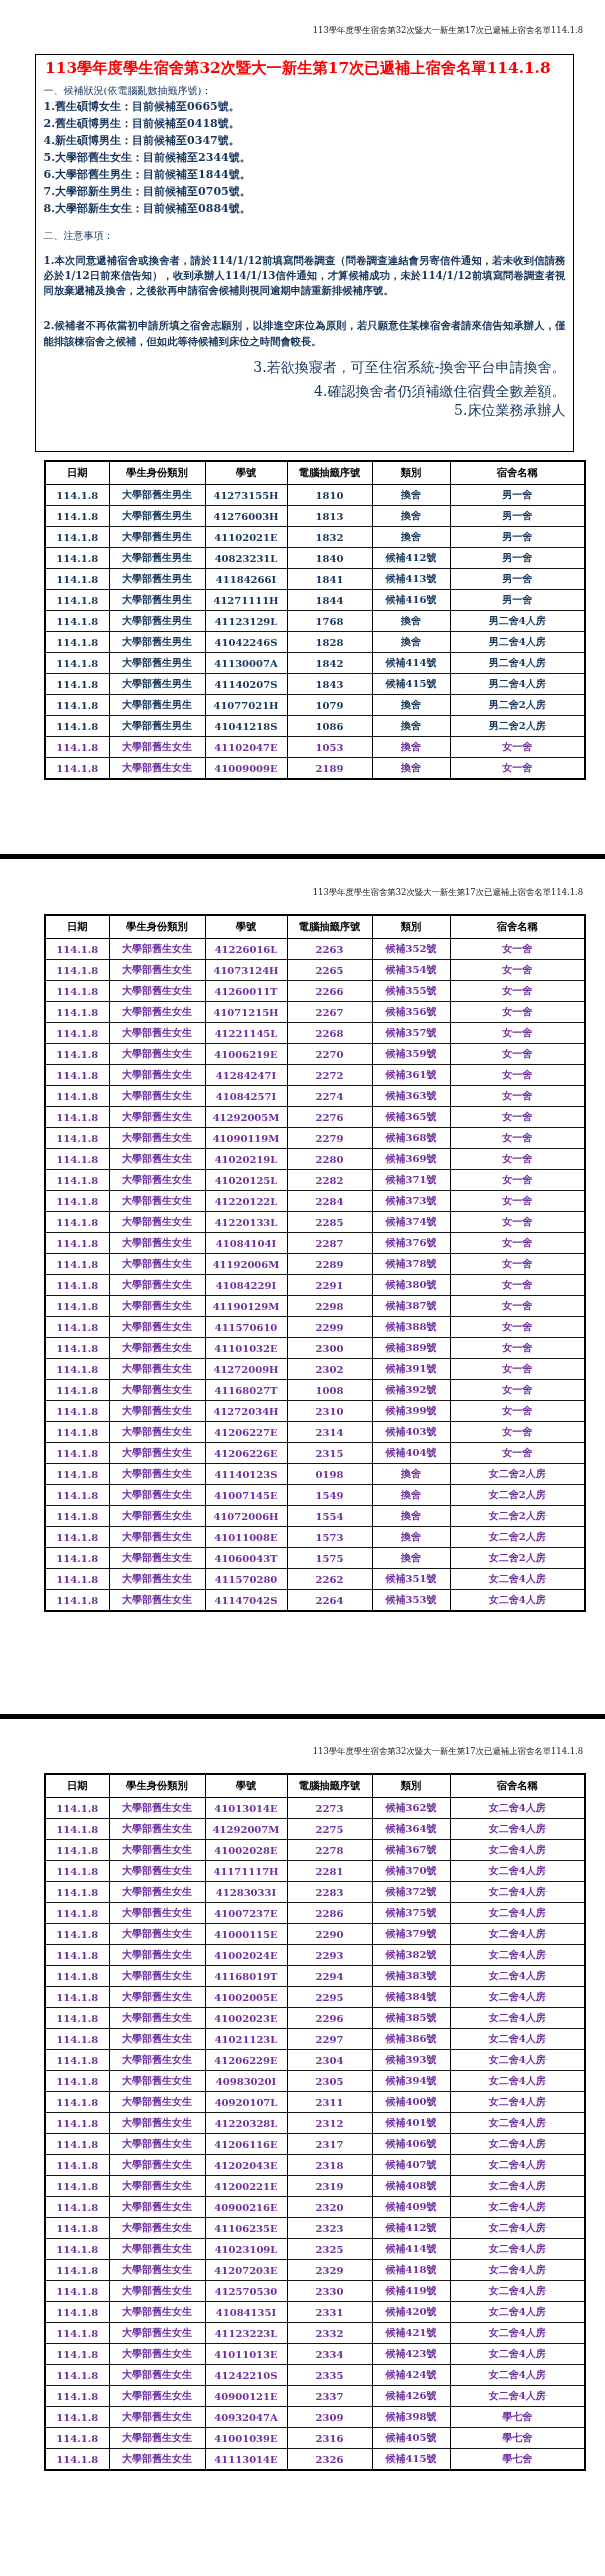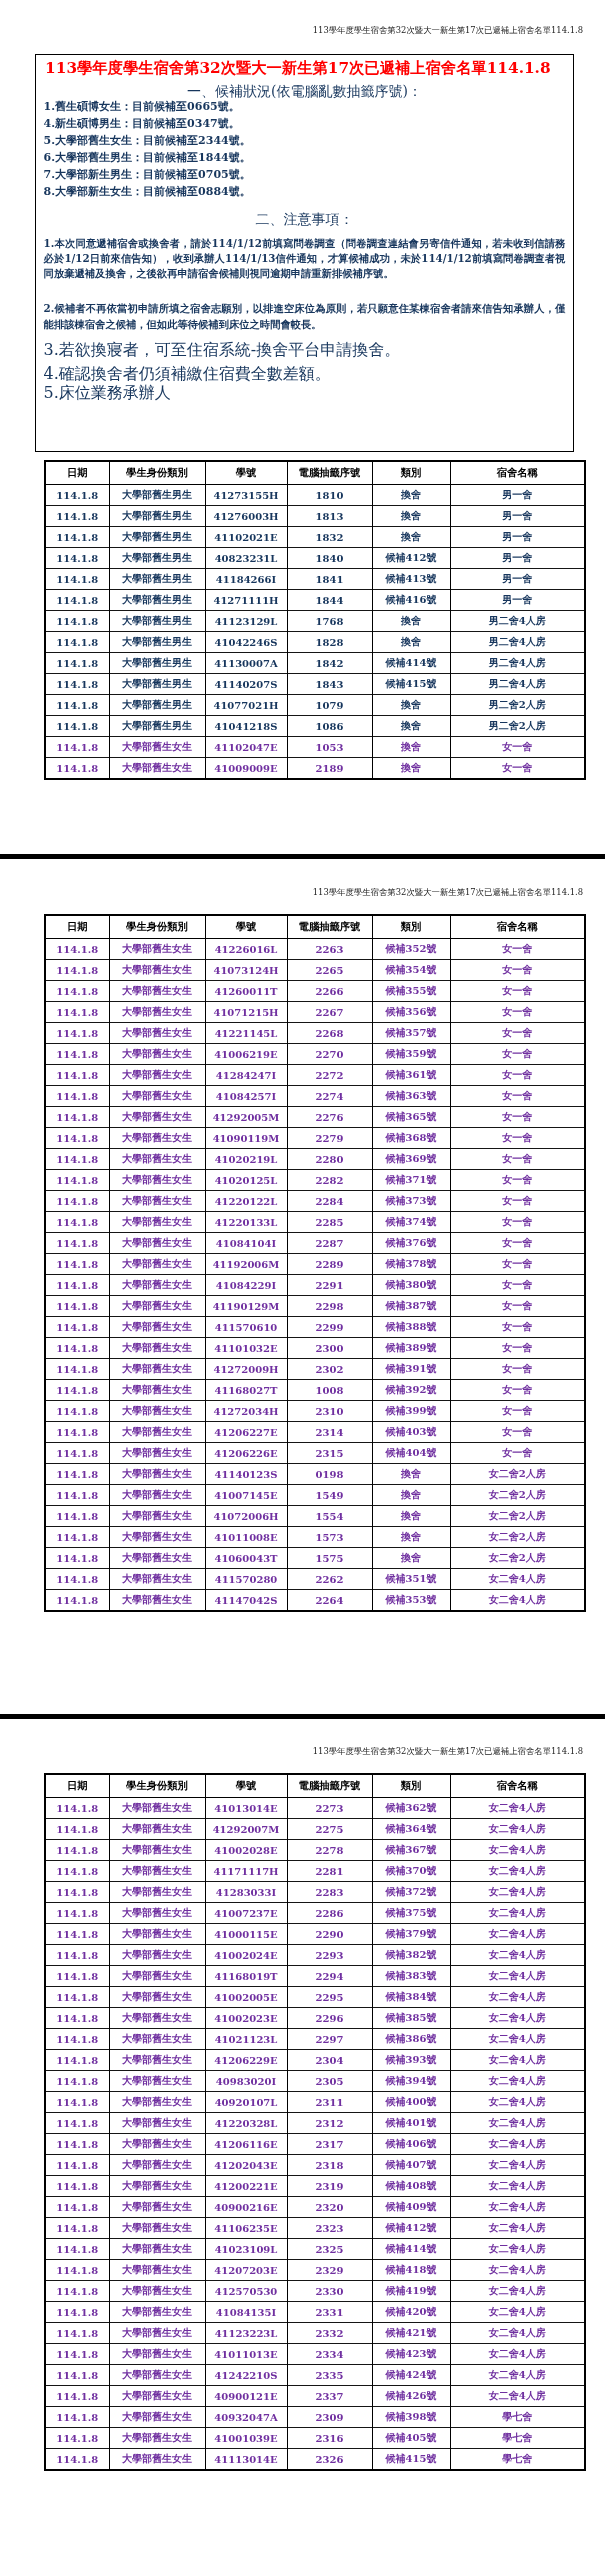--- a/index.html
+++ b/index.html
@@ -19,26 +19,26 @@
 
   .notice-box{
     position:absolute;left:35px;top:54px;width:539px;height:398px;
     border:1.5px solid #000;box-sizing:border-box;padding:3.1px 7.6px 0 7.6px;
     color:#17365d;
   }
   .doc-title{
     color:#ff0000;font-weight:bold;font-size:15.3px;line-height:20.6px;
     white-space:nowrap;margin-left:1.5px;
   }
-  .sec-heading{font-size:14px;line-height:14.5px;margin-top:5.3px;color:#17365d;text-align:center;}
+  .sec-heading{font-size:10px;line-height:14.5px;margin-top:5.3px;color:#17365d;}
   .sec-heading.sec2{margin-top:11.4px;}
   .wl-item{font-size:11px;font-weight:bold;line-height:17px;color:#17365d;white-space:nowrap;}
   .note-bold{font-size:10.3px;font-weight:bold;line-height:15.3px;margin-top:9.2px;color:#17365d;text-align:justify;}
   .note-bold + .note-bold{margin-top:20px;}
-  .note-reg{font-size:16px;line-height:14.5px;margin-top:10.7px;color:#17365d;}
+  .note-reg{font-size:14px;line-height:14.5px;margin-top:10.7px;color:#17365d;text-align:right;}
   .note-reg + .note-reg{margin-top:10px;}
   .note-reg:last-child{margin-top:4.6px;}
   .contact-line{font-size:10px;line-height:12.2px;color:#17365d;white-space:nowrap;}
 
   table.roster{
     position:absolute;left:44px;width:540px;border-collapse:collapse;
     table-layout:fixed;text-align:center;border:2.3px solid #000;
     background:#fff;
   }
   .t1{top:460px}.t2{top:914px}.t3{top:1773px}
@@ -61,20 +61,21 @@
 
 <div id="doc">
 
   <div class="running-header rh1">113學年度學生宿舍第32次暨大一新生第17次已遞補上宿舍名單114.1.8</div>
 
   <div class="notice-box">
     <div class="doc-title">113學年度學生宿舍第32次暨大一新生第17次已遞補上宿舍名單114.1.8</div>
     <div class="sec-heading">一、候補狀況(依電腦亂數抽籤序號)：</div>
     <div>
         <div class="wl-item">1.舊生碩博女生：目前候補至0665號。</div>
+        <div class="wl-item">2.舊生碩博男生：目前候補至0418號。</div>
         <div class="wl-item">4.新生碩博男生：目前候補至0347號。</div>
         <div class="wl-item">5.大學部舊生女生：目前候補至2344號。</div>
         <div class="wl-item">6.大學部舊生男生：目前候補至1844號。</div>
         <div class="wl-item">7.大學部新生男生：目前候補至0705號。</div>
         <div class="wl-item">8.大學部新生女生：目前候補至0884號。</div>
       </div>
     <div class="sec-heading sec2">二、注意事項：</div>
     <div>
         <div class="note-bold">1.本次同意遞補宿舍或換舍者，請於114/1/12前填寫問卷調查（問卷調查連結會另寄信件通知，若未收到信請務必於1/12日前來信告知），收到承辦人114/1/13信件通知，才算候補成功，未於114/1/12前填寫問卷調查者視同放棄遞補及換舍，之後欲再申請宿舍候補則視同逾期申請重新排候補序號。</div>
         <div class="note-bold">2.候補者不再依當初申請所填之宿舍志願別，以排進空床位為原則，若只願意住某棟宿舍者請來信告知承辦人，僅能排該棟宿舍之候補，但如此等待候補到床位之時間會較長。</div>

